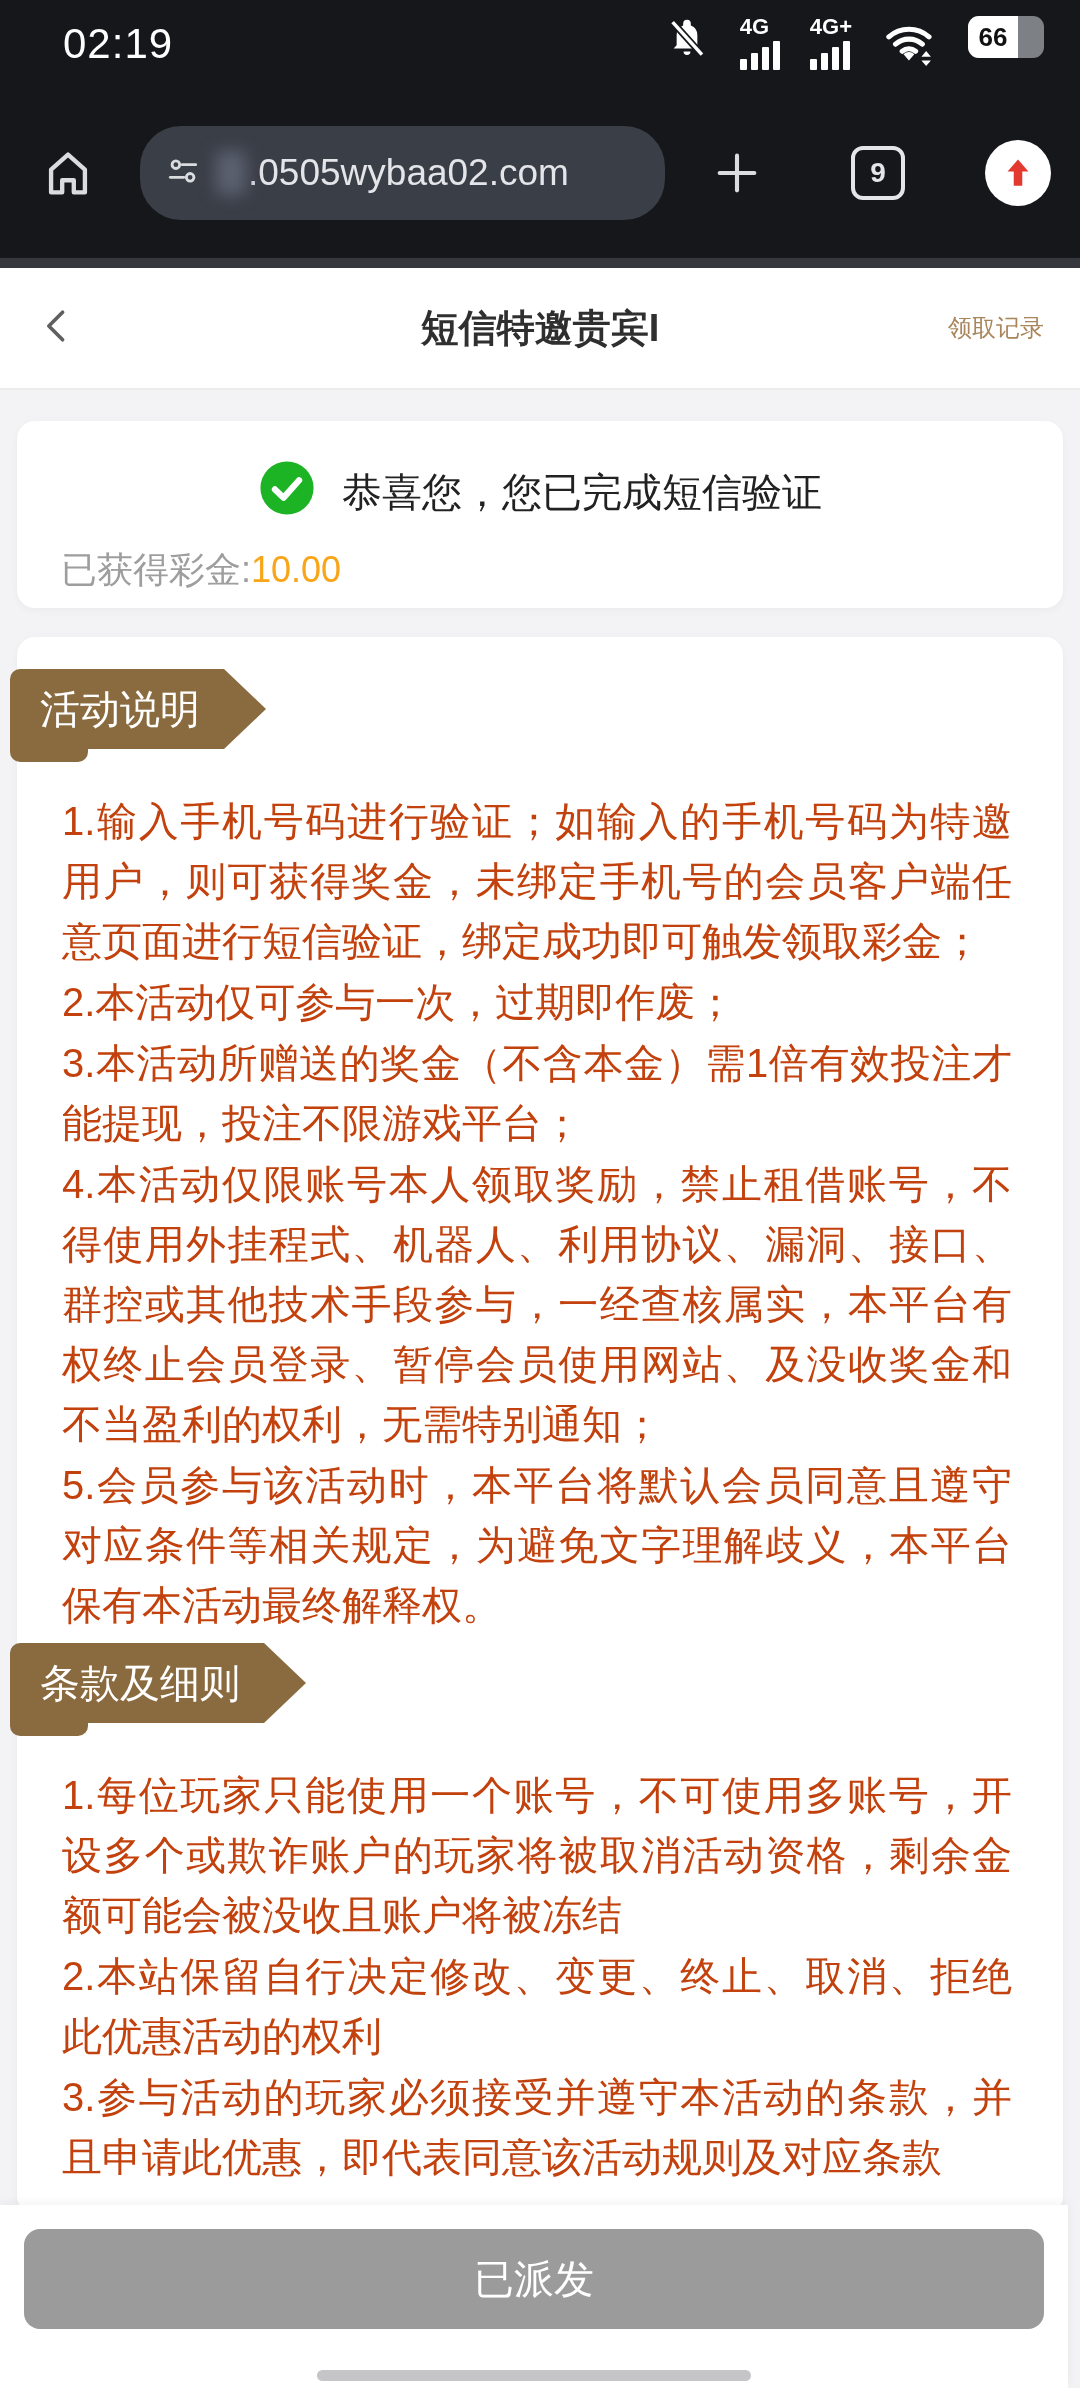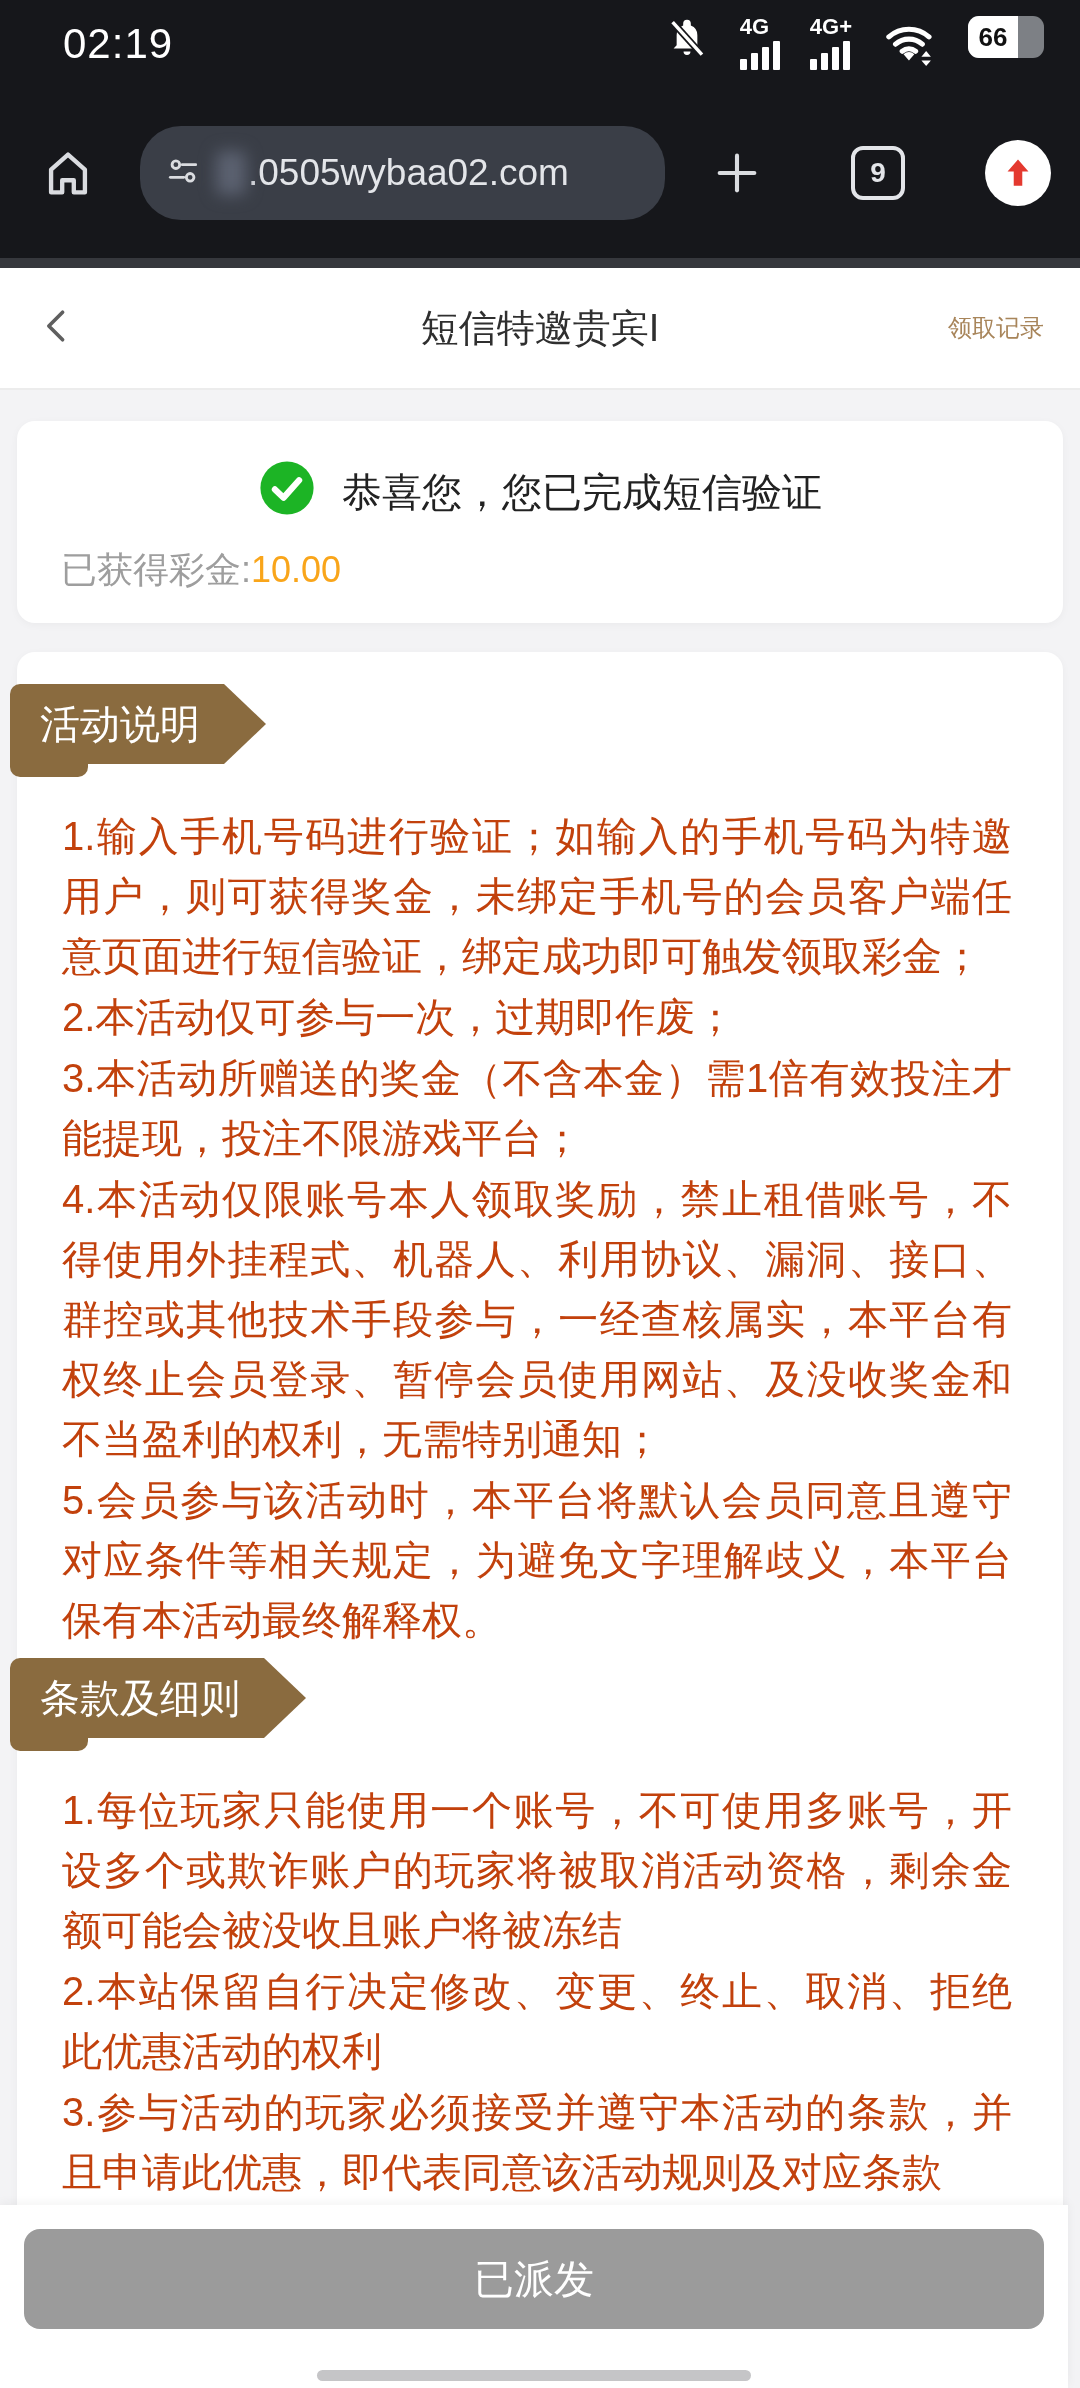--- a/index.html
+++ b/index.html
@@ -50,27 +50,27 @@
     display:flex;align-items:center;justify-content:center;flex:none;
   }
   .chrome-divider{height:10px;background:#36383d;}
   
   .page-header{
     position:relative;height:122px;background:#fff;border-bottom:2px solid #ececec;
     display:flex;align-items:center;padding:0 36px;box-sizing:border-box;
   }
   .page-title{
     position:absolute;left:0;right:0;text-align:center;
-    font-size:38px;color:#2f2f2f;font-weight:400;pointer-events:none;
+    font-size:38px;color:#2f2f2f;font-weight:700;pointer-events:none;
   }
   .header-action{margin-left:auto;font-size:24px;color:#a8855a;z-index:1;}
   
   .content{padding:0 17px;}
   .card{background:#fff;border-radius:18px;box-shadow:0 2px 8px rgba(0,0,0,0.04);}
-  .success-card{margin-top:31px;padding-bottom:28px;}
+  .success-card{margin-top:31px;padding-bottom:13px;}
   .success-row{
     display:flex;align-items:center;justify-content:center;gap:26px;
     padding-top:38px;font-size:40px;color:#222;
   }
   .bonus-row{padding:20px 44px 0;font-size:36px;color:#9e9e9e;}
   .bonus-value{color:#f9a51a;}
   .rules-card{margin-top:29px;padding:32px 50px 26px 44px;box-sizing:border-box;}
   .ribbon-row{margin-left:-51px;}
   .ribbon{
     position:relative;display:inline-flex;align-items:center;height:80px;

